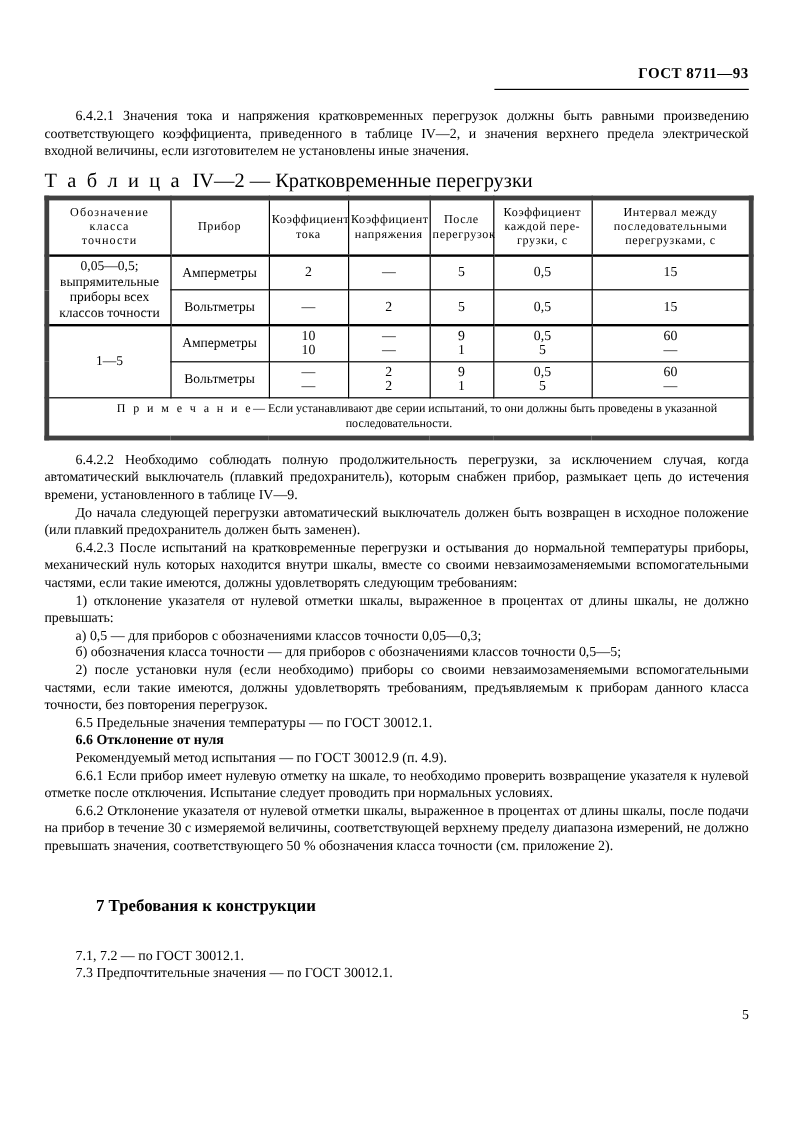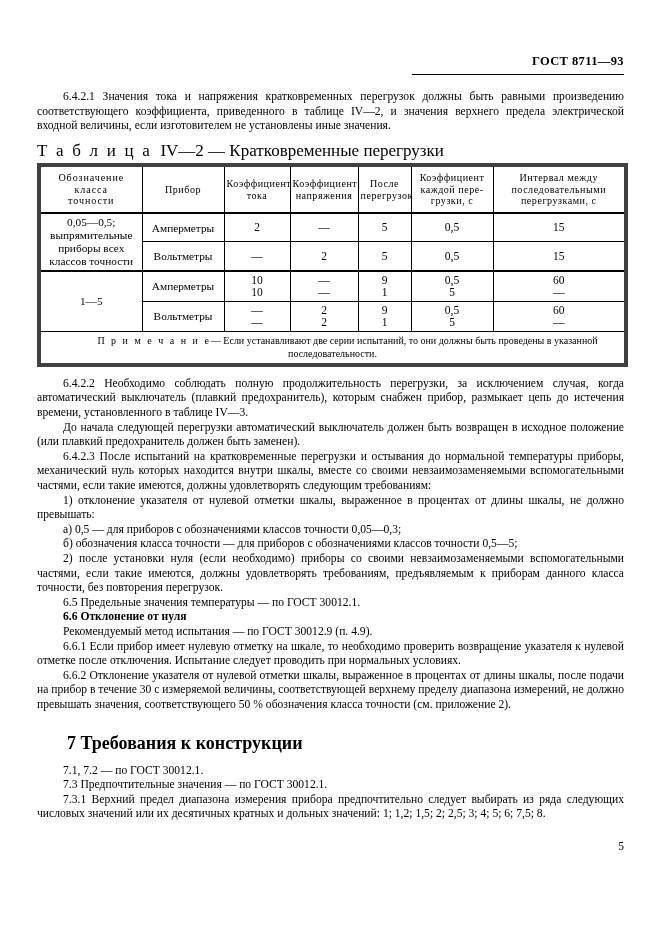--- a/index.html
+++ b/index.html
@@ -54,22 +54,22 @@
     font-size: 11.6px;
     line-height: 14.6px;
     text-align: justify;
     text-justify: inter-word;
   }
   p.ind { text-indent: 26px; }
   .bold { font-weight: bold; }
   .gap-md { height: 10px; }
 
   h3.section {
-    margin: 4px;
-    font-size: 18px;
+    margin: 17px;
+    font-size: 14px;
     font-weight: bold;
     text-indent: 26px;
     line-height: 16px;
   }
 
   
   .tbl-caption {
     font-size: 17px;
     margin: 0;
     white-space: nowrap;
@@ -288,21 +288,21 @@
           <td class="note" colspan="7">
             <span class="lead">П р и м е ч а н и е</span><span>—</span>&nbsp;<span>Если устанавливают две серии испытаний, то они должны быть проведены в указанной последовательности.</span>
           </td>
         </tr>
 
       </tbody>
     </table>
 
     <div class="gap-md"></div>
 
-    <p class="ind">6.4.2.2  Необходимо соблюдать полную продолжительность перегрузки, за исключением случая, когда автоматический выключатель (плавкий предохранитель), которым снабжен прибор, размыкает цепь до истечения времени, установленного в таблице IV—3.</p>
+    <p class="ind">6.4.2.2  Необходимо соблюдать полную продолжительность перегрузки, за исключением случая, когда автоматический выключатель (плавкий предохранитель), которым снабжен прибор, размыкает цепь до истечения времени, установленного в таблице IV—9.</p>
     <p class="ind">До начала следующей перегрузки автоматический выключатель должен быть возвращен в исходное положение (или плавкий предохранитель должен быть заменен).</p>
     <p class="ind">6.4.2.3  После испытаний на кратковременные перегрузки и остывания до нормальной температуры приборы, механический нуль которых находится внутри шкалы, вместе со своими невзаимозаменяемыми вспомогательными частями, если такие имеются, должны удовлетворять следующим требованиям:</p>
     <p class="ind">1)  отклонение указателя от нулевой отметки шкалы, выраженное в процентах от длины шкалы, не должно превышать:</p>
     <p class="ind">а)  0,5 — для приборов с обозначениями классов точности 0,05—0,3;</p>
     <p class="ind">б)  обозначения класса точности — для приборов с обозначениями классов точности 0,5—5;</p>
     <p class="ind">2)  после установки нуля (если необходимо) приборы со своими невзаимозаменяемыми вспомогательными частями, если такие имеются, должны удовлетворять требованиям, предъявляемым к приборам данного класса точности, без повторения перегрузок.</p>
     <p class="ind">6.5  Предельные значения температуры — по ГОСТ 30012.1.</p>
     <p class="ind bold">6.6  Отклонение от нуля</p>
     <p class="ind">Рекомендуемый метод испытания — по ГОСТ 30012.9 (п. 4.9).</p>
     <p class="ind">6.6.1  Если прибор имеет нулевую отметку на шкале, то необходимо проверить возвращение указателя к нулевой отметке после отключения. Испытание следует проводить при нормальных условиях.</p>
@@ -310,19 +310,18 @@
 
     <div class="gap-md"></div>
     <div style="height:8px"></div>
 
     <h3 class="section">7  Требования к конструкции</h3>
 
     <div style="height:9px"></div>
 
     <p class="ind">7.1, 7.2 — по ГОСТ 30012.1.</p>
     <p class="ind">7.3  Предпочтительные значения — по ГОСТ 30012.1.</p>
-    <p class="ind">7.3.1  Верхний предел диапазона измерения прибора предпочтительно следует выбирать из ряда следующих числовых значений или их десятичных кратных и дольных значений: 1; 1,2; 1,5; 2; 2,5; 3; 4; 5; 6; 7,5; 8.</p>
 
   </div>
 
   <div class="pageno">5</div>
 
 </div>
 
 </body></html>

